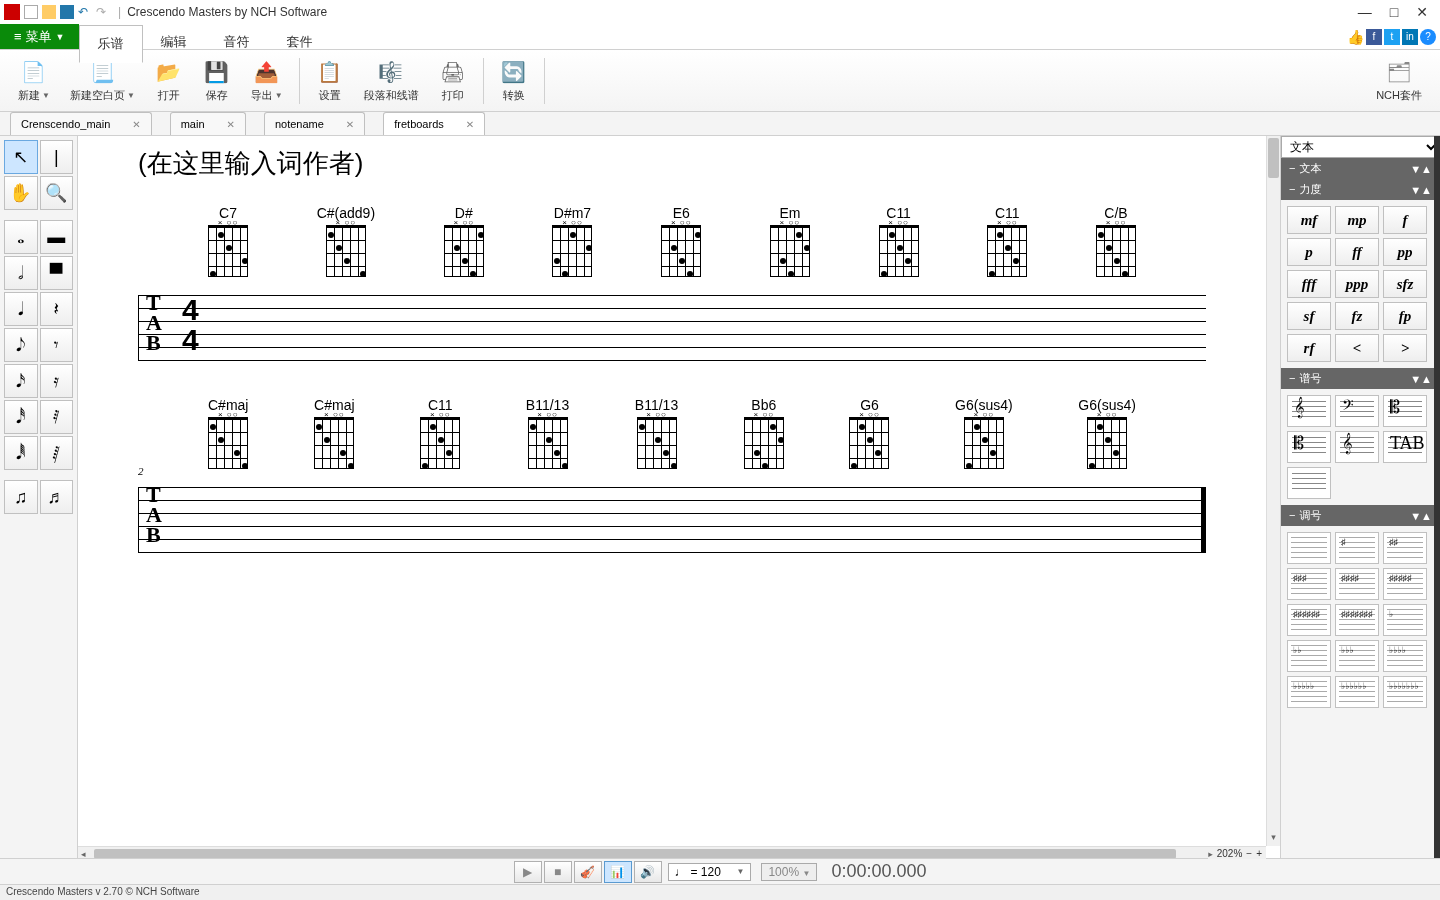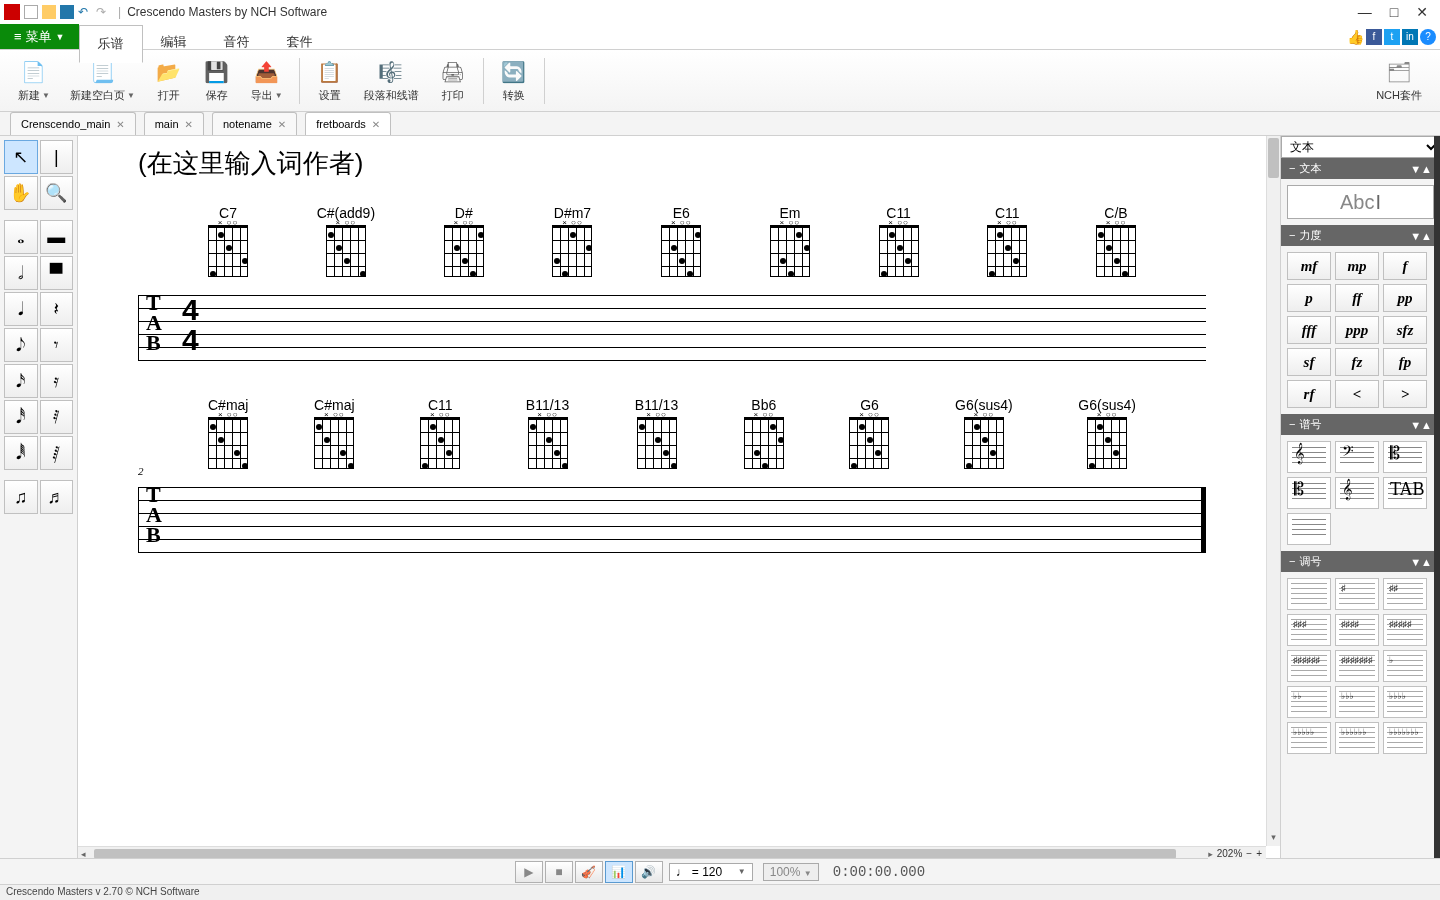--- a/index.html
+++ b/index.html
@@ -16,21 +16,21 @@
 .menu-tab.active{border:1px solid #c0c0c0;border-bottom:1px solid #fff;background:#fff;position:relative;top:1px}
 .social{margin-left:auto;display:flex;align-items:center;gap:2px;padding-right:4px}
 .social div{width:16px;height:16px;font-size:10px;color:#fff;display:flex;align-items:center;justify-content:center}
 .ribbon{height:62px;background:linear-gradient(#fff,#f4f4f4);border-bottom:1px solid #d0d0d0;display:flex;align-items:center;padding:0 8px;font-size:11px}
 .ribbon-item{display:flex;flex-direction:column;align-items:center;margin:0 10px;color:#333;gap:2px}
 .ribbon-item .drop{font-size:8px;color:#666}
 .ribbon-icon{width:28px;height:28px;display:flex;align-items:center;justify-content:center;font-size:20px}
 .ribbon-sep{width:1px;height:46px;background:#d0d0d0;margin:0 6px}
 .ribbon-right{margin-left:auto}
 .doctabs{height:24px;background:#f4f4f4;border-bottom:1px solid #d0d0d0;display:flex;align-items:stretch;padding-left:10px;font-size:11px}
-.doctab{padding:4px 10px;border:1px solid #c0c0c0;border-bottom:none;background:#f8f8f8;display:flex;align-items:center;gap:6px;margin-right:8px;border-radius:3px 3px 0 0}
+.doctab{padding:4px 10px;border:1px solid #c0c0c0;border-bottom:none;background:#f8f8f8;display:flex;align-items:center;gap:22px;margin-right:18px;border-radius:3px 3px 0 0}
 .doctab.active{background:#fff}
 .doctab .x{color:#888;font-size:10px}
 .workspace{position:absolute;top:136px;bottom:40px;left:0;right:0;display:flex}
 .left-tools{width:78px;background:#f4f4f4;border-right:1px solid #d0d0d0;padding:4px;display:flex;flex-direction:column;gap:2px}
 .tool-row{display:flex;gap:2px}
 .tool{width:34px;height:34px;border:1px solid #c0c0c0;background:linear-gradient(#fff,#eee);display:flex;align-items:center;justify-content:center;font-size:18px;font-family:serif}
 .tool.sel{background:#cde6ff;border-color:#6aa8e0}
 .canvas-area{flex:1;background:#fff;overflow:hidden;position:relative}
 .canvas-scroll{position:absolute;inset:0 14px 14px 0;overflow:hidden}
 .vscroll{position:absolute;right:0;top:0;bottom:14px;width:14px;background:#f0f0f0;border-left:1px solid #ddd}
@@ -69,21 +69,21 @@
 .key{width:44px;height:32px;border:1px solid #c0c0c0;background:#fff;display:flex;align-items:center;justify-content:center}
 .mini-staff2{width:36px;height:22px;background:repeating-linear-gradient(to bottom,#aaa 0,#aaa 1px,transparent 1px,transparent 5px);position:relative}
 .acc-sig{position:absolute;font-size:9px;font-family:serif;color:#222;line-height:6px}
 .rp-scroll{position:absolute;right:0;top:0;width:6px;height:100%;background:#333}
 .transport{position:absolute;left:0;right:0;bottom:16px;height:26px;background:#f4f4f4;border-top:1px solid #d0d0d0;display:flex;align-items:center;justify-content:center;gap:2px;font-size:12px}
 .tbtn{width:28px;height:22px;border:1px solid #b0b0b0;background:linear-gradient(#fff,#e8e8e8);display:flex;align-items:center;justify-content:center;font-size:12px}
 .tbtn.on{background:#cde6ff;border-color:#5a9ad0}
 .tempo-box{border:1px solid #aaa;background:#fff;padding:1px 6px;display:flex;align-items:center;gap:4px;margin:0 4px}
 .tempo-box input{border:none;width:42px;font-size:12px}
 .pct{border:1px solid #aaa;background:#eee;padding:1px 6px;margin:0 4px;color:#888}
-.time-disp{font-size:14px;color:#555;font-family:Liberation Mono, monospace;margin-left:8px}
+.time-disp{font-size:18px;color:#555;font-family:Liberation Sans, sans-serif;margin-left:8px}
 .statusbar{position:absolute;left:0;right:0;bottom:0;height:16px;background:#f0f0f0;border-top:1px solid #d0d0d0;font-size:10px;padding:1px 6px;color:#444}
 </style>
 </head>
 <body>
 
 <div class="titlebar">
   <div class="logo"></div>
   <span class="qicon" style="background:#fff;border:1px solid #aaa"></span>
   <span class="qicon" style="background:#fc6"></span>
   <span class="qicon" style="background:#27a;"></span>
@@ -550,26 +550,20 @@
   </div>
 
   <div class="right-panel" style="position:relative">
     <select class="rp-combo">
       <option>文本</option>
     </select>
 
     <div class="rp-header">
       <span><span class="minus">−</span><span>文本</span></span>
       <span>▼▲</span>
-    </div>
-    <div class="rp-body">
-      <div class="rp-text-btn">
-        <span>Abc</span>
-          <span style="font-size:20px;color:#666;margin-left:1px">I</span>
-      </div>
     </div>
 
     <div class="rp-header">
       <span><span class="minus">−</span><span>力度</span></span>
       <span>▼▲</span>
     </div>
     <div class="rp-body" id="dynbody">
         <div class="dyn">mf</div>
         <div class="dyn">mp</div>
         <div class="dyn">f</div>

